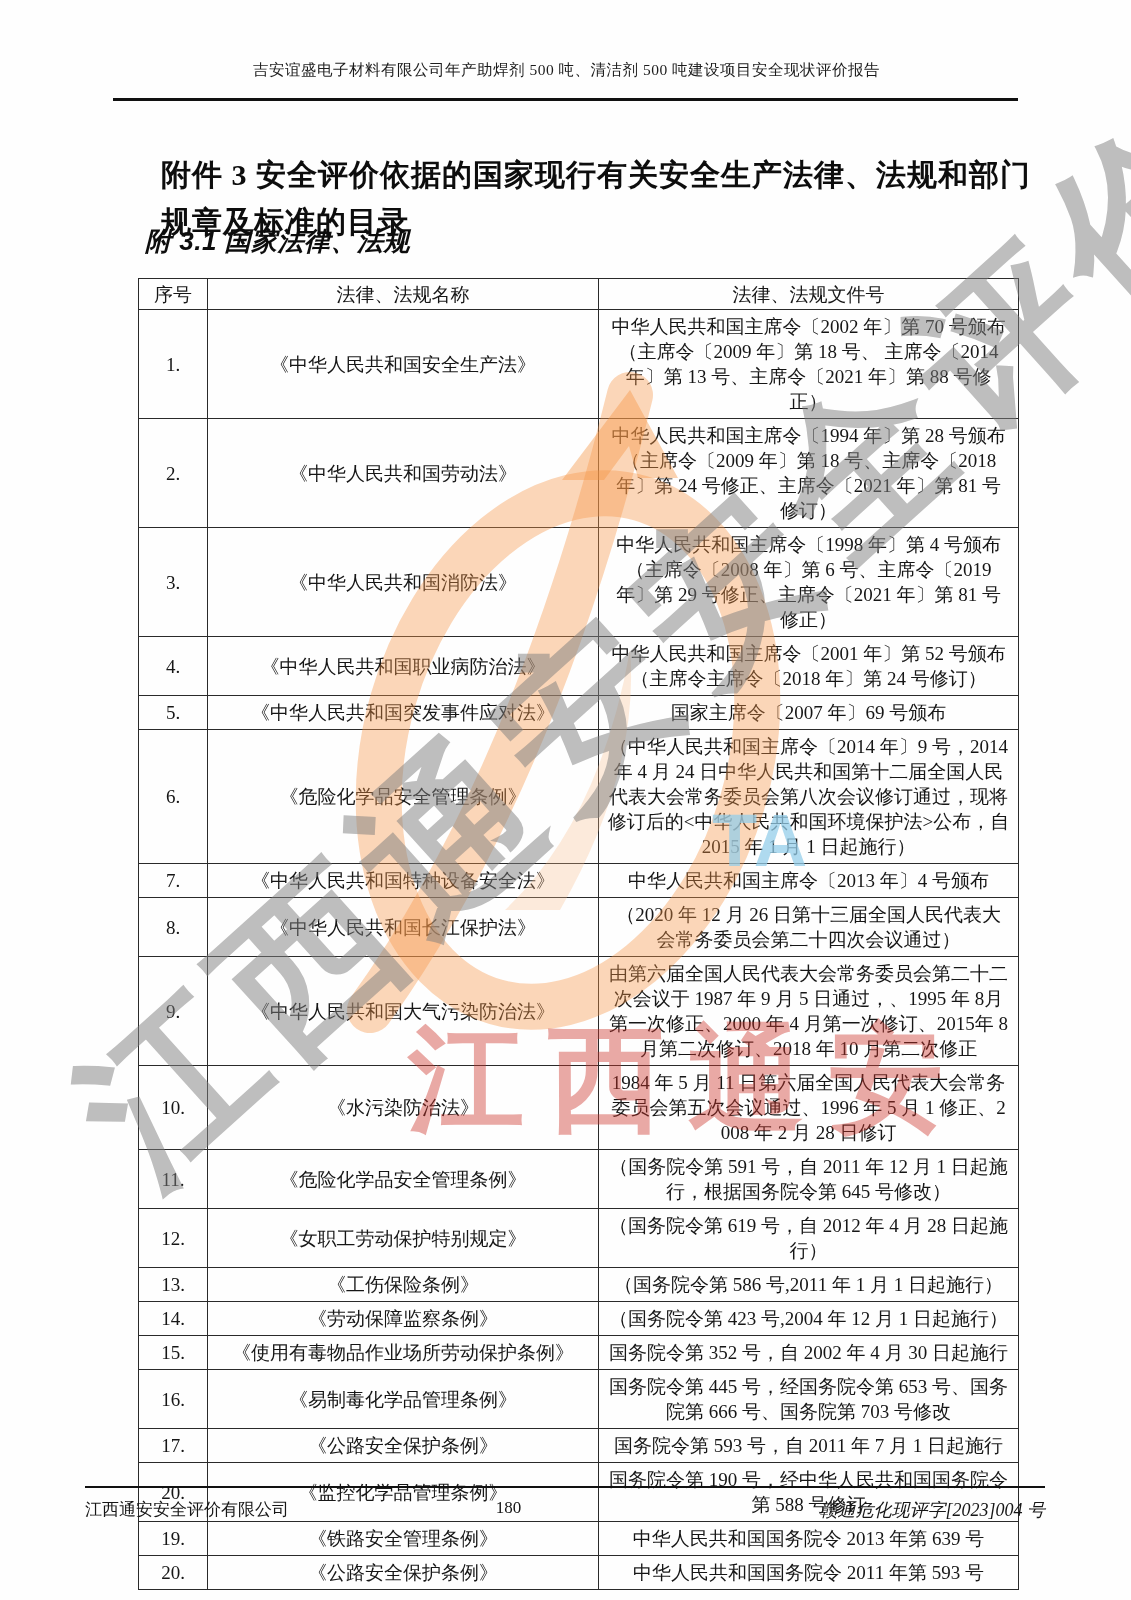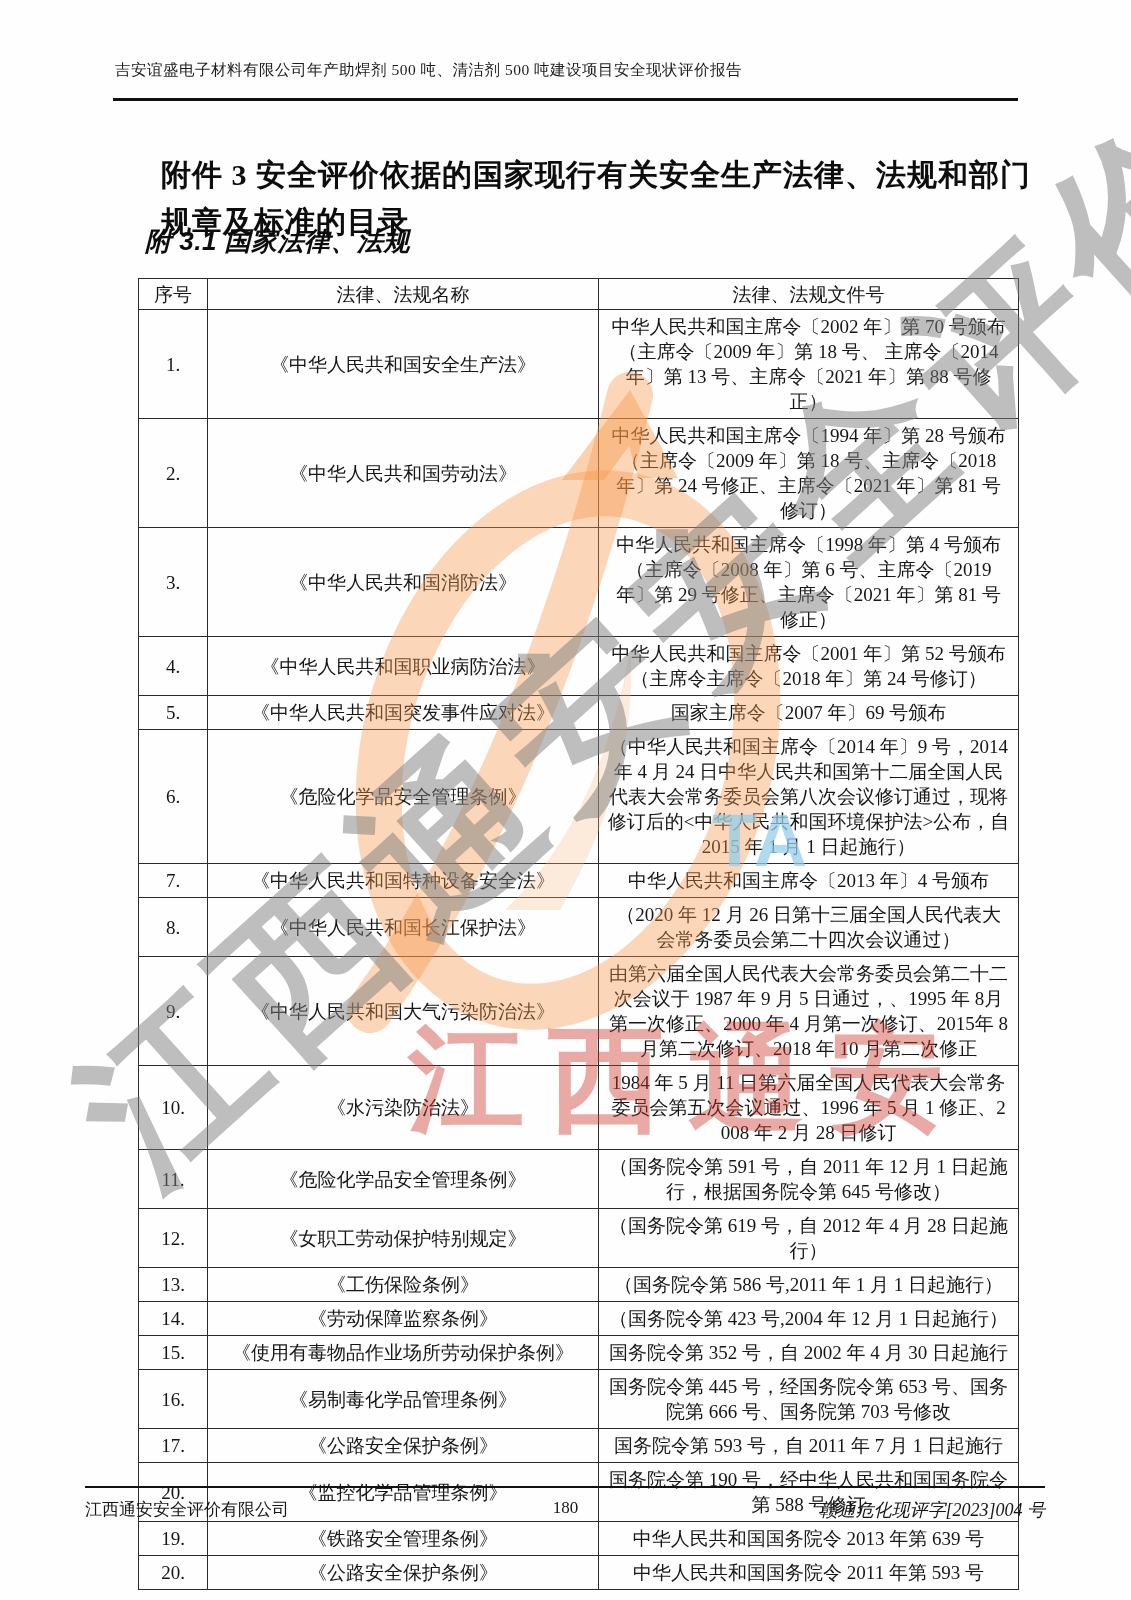--- a/index.html
+++ b/index.html
@@ -7,21 +7,21 @@
     position:relative;
     width:1131px;height:1600px;
     margin:0 auto;
     background:#fefefe;
     overflow:hidden;
     font-family:"Liberation Serif","DejaVu Serif",serif;
     color:#161616;
   }
   .running-head{
     position:absolute;top:60px;left:115px;width:903px;
-    text-align:left;font-size:15.5px;letter-spacing:.5px;color:#1c1c1c;
+    text-align:center;font-size:15.5px;letter-spacing:.5px;color:#1c1c1c;
   }
   .head-rule{
     position:absolute;top:98px;left:113px;width:905px;height:3px;background:#111;
   }
   .title-main{
     position:absolute;top:136px;left:145px;width:890px;
     font-size:30px;font-weight:bold;line-height:1.55;letter-spacing:1px;
     font-family:"Liberation Serif","DejaVu Serif",serif;
     margin:16px;color:#0d0d0d;
   }
@@ -41,21 +41,21 @@
     padding:4px 8px;
     text-align:center;vertical-align:middle;
     font-weight:normal;
     word-break:break-all;
   }
   table.laws th{height:26px;padding:2px 6px;}
   .footer-rule{
     position:absolute;top:1486px;left:85px;width:960px;height:2px;background:#111;
   }
   .footer-company{position:absolute;top:1498px;left:85px;font-size:17px;}
-  .footer-page{position:absolute;top:1498px;left:0;width:1131px;text-align:center;font-size:17px;}
+  .footer-page{position:absolute;top:1498px;left:0;width:1017px;text-align:center;font-size:17px;}
   .footer-docno{position:absolute;top:1498px;right:86px;font-size:18px;font-style:italic;}
   
   .wm-layer{position:absolute;inset:0;pointer-events:none;}
   .wm-logo{position:absolute;left:300px;top:350px;width:540px;height:700px;}
   .wm-diag{
     position:absolute;left:110px;top:1030px;width:2300px;
     font-size:172px;font-weight:bold;letter-spacing:14px;
     font-family:"Liberation Sans","DejaVu Sans",sans-serif;
     color:rgba(125,125,125,0.5);
     transform:rotate(-42deg);transform-origin:0 50%;

